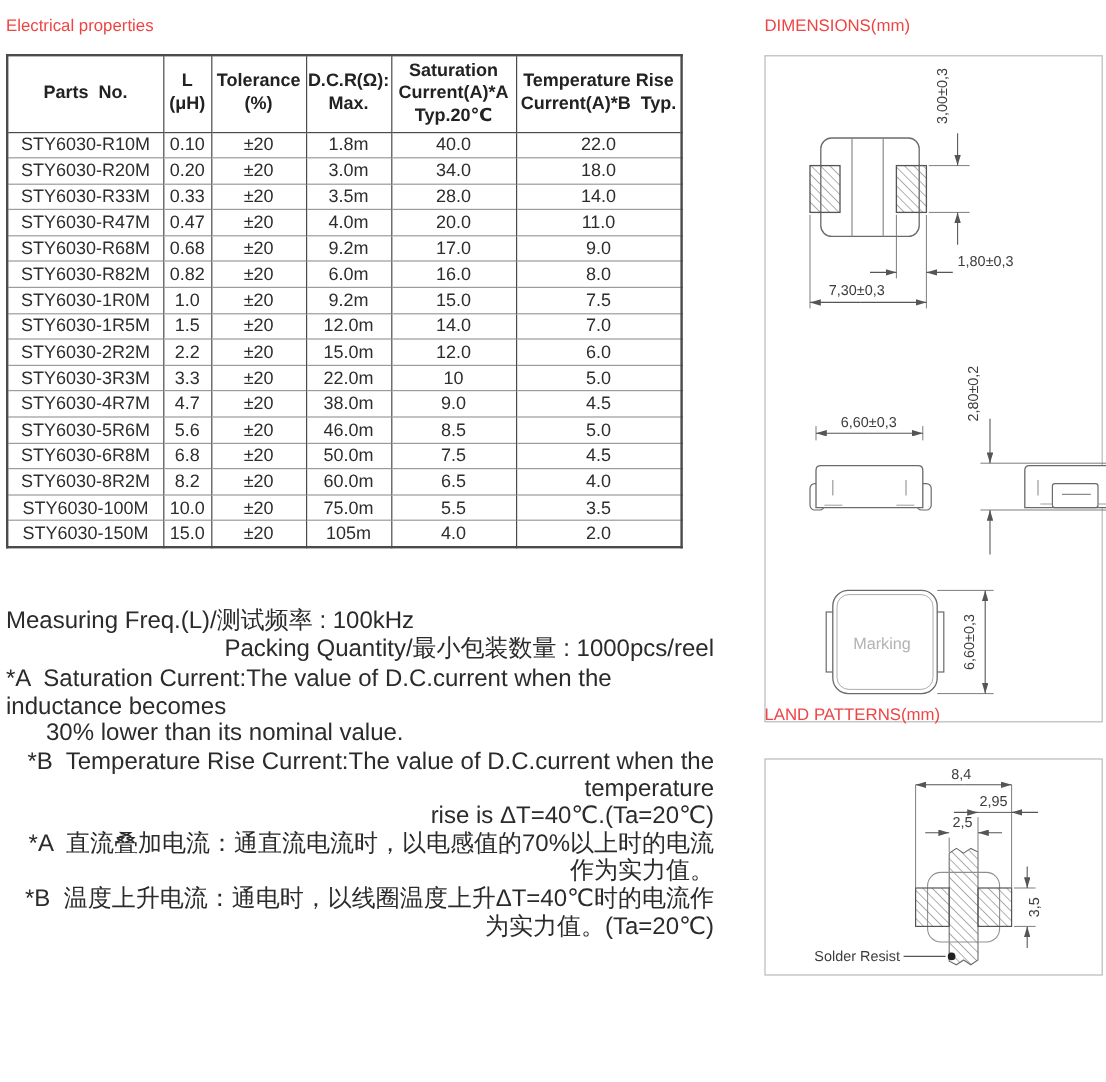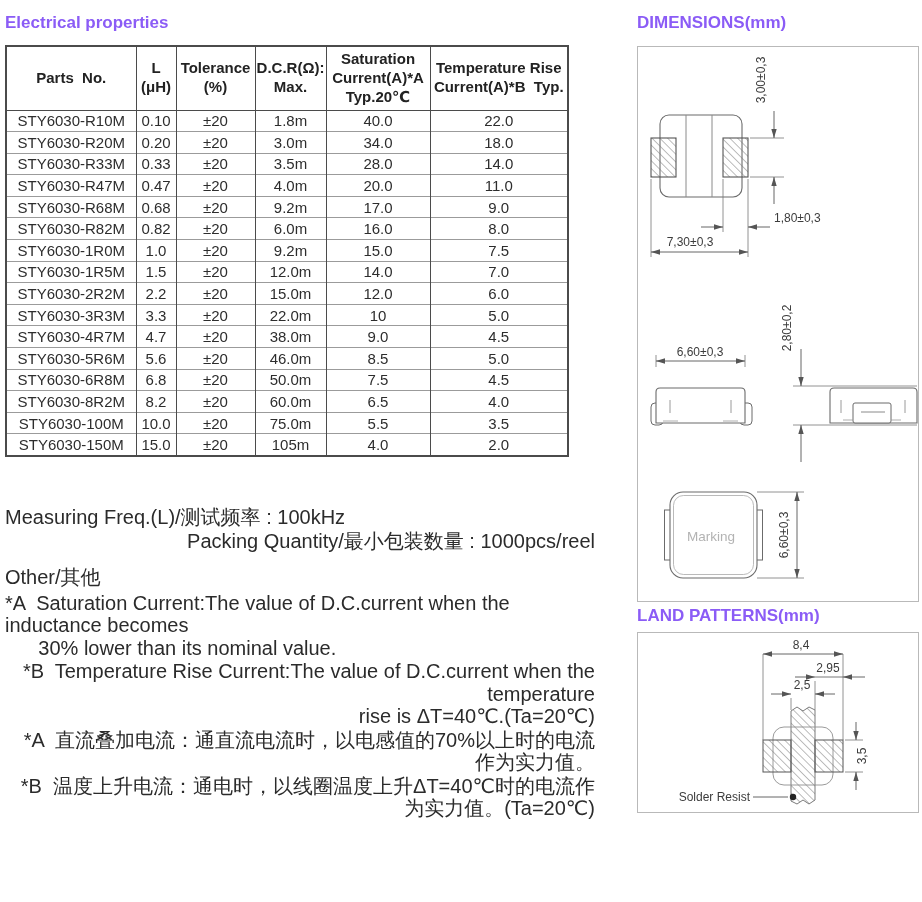--- a/index.html
+++ b/index.html
@@ -2,25 +2,25 @@
 <html><head>
 <meta charset="utf-8">
 <style>
   * { margin:0; padding:0; box-sizing:border-box; }
   html,body { background:#ffffff; }
   .page {
     position:relative; width:922px; height:902px; background:#fff;
     font-family:"Liberation Sans","DejaVu Sans",sans-serif; color:#2d2d2d; overflow:hidden;
   }
   .sec-heading {
-    position:absolute; font-size:17px; font-weight:bold; color:#8b5cf6; letter-spacing:0;
+    position:absolute; font-size:14px; font-weight:normal; color:#ef4444; letter-spacing:0;
   }
   #h-elec { left:5px; top:13px; }
   #h-dims { left:637px; top:13px; }
-  #h-land { left:637px; top:587px;margin-top:19px; }
+  #h-land { left:637px; top:587px; }
 
   
   table.spec {
     position:absolute; left:5px; top:45px; width:562px;
     border-collapse:collapse; table-layout:fixed;
     border:2px solid #4b4b4b;
   }
   table.spec th {
     border:1px solid #4b4b4b; font-size:15px; font-weight:bold; line-height:1.26;
     text-align:center; vertical-align:middle; white-space:pre-wrap; height:64px; color:#222;
@@ -31,21 +31,21 @@
     font-size:15px; text-align:center; vertical-align:middle; height:21.6px; color:#2d2d2d;
   }
 
   
   .notes { position:absolute; left:5px; top:506px; width:590px; font-size:20px; line-height:22.5px; color:#2b2b2b; }
   .note { white-space:pre-wrap; }
   .mt1 { margin-top:1px;text-align:right; } .mt3 { margin-top:3px; } .mt14 { margin-top:14px; }
 
   
   .draw-box { position:absolute; border:1px solid #b9b9b9; background:#fff; }
-  #box-dims { left:637px; top:46px;  width:282px; height:556px; }
+  #box-dims { left:637px; top:46px;  width:282px; height:556px;padding-left:24px; }
   #box-land { left:637px; top:632px; width:282px; height:181px; }
   svg { display:block; }
   svg text { font-family:"Liberation Sans","DejaVu Sans",sans-serif; font-size:12px; fill:#3c3c3c; }
   .marking-txt { font-size:13.5px; fill:#b3b3b3; }
 </style>
 </head>
 <body>
 
 <div class="page">
 
@@ -204,21 +204,20 @@
           <td>105m</td>
           <td>4.0</td>
           <td>2.0</td>
         </tr>
       </tbody>
   </table>
 
   <div class="notes">
     <div class="note">Measuring Freq.(L)/测试频率 : 100kHz</div>
     <div class="note mt1">Packing Quantity/最小包装数量 : 1000pcs/reel</div>
-    <div class="note mt14">Other/其他</div>
     <div class="note mt3">*A  Saturation Current:The value of D.C.current when the inductance becomes
       30% lower than its nominal value.</div>
     <div class="note mt1">*B  Temperature Rise Current:The value of D.C.current when the temperature
       rise is ΔT=40℃.(Ta=20℃)</div>
     <div class="note mt1">*A  直流叠加电流：通直流电流时，以电感值的70%以上时的电流作为实力值。</div>
     <div class="note mt1">*B  温度上升电流：通电时，以线圈温度上升ΔT=40℃时的电流作为实力值。(Ta=20℃)</div>
   </div>
 
   <div class="sec-heading" id="h-dims">DIMENSIONS(mm)</div>
 

